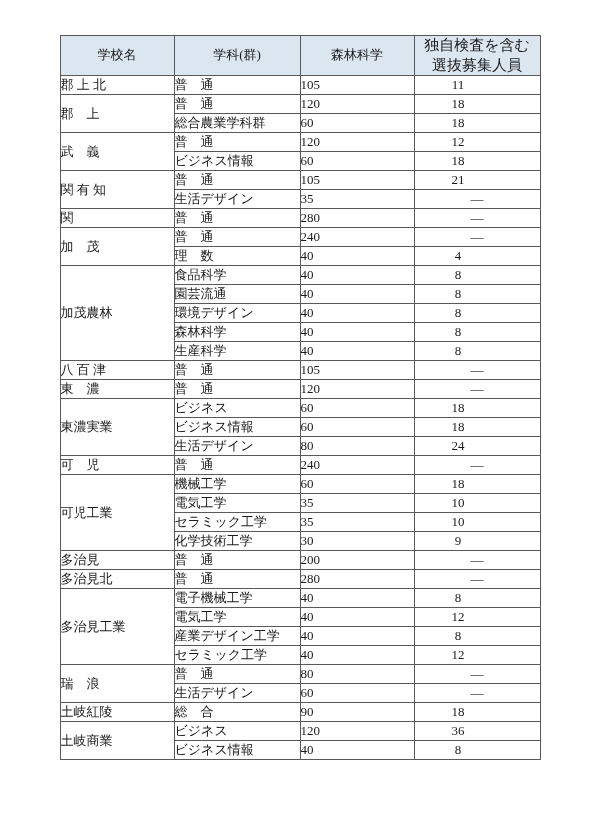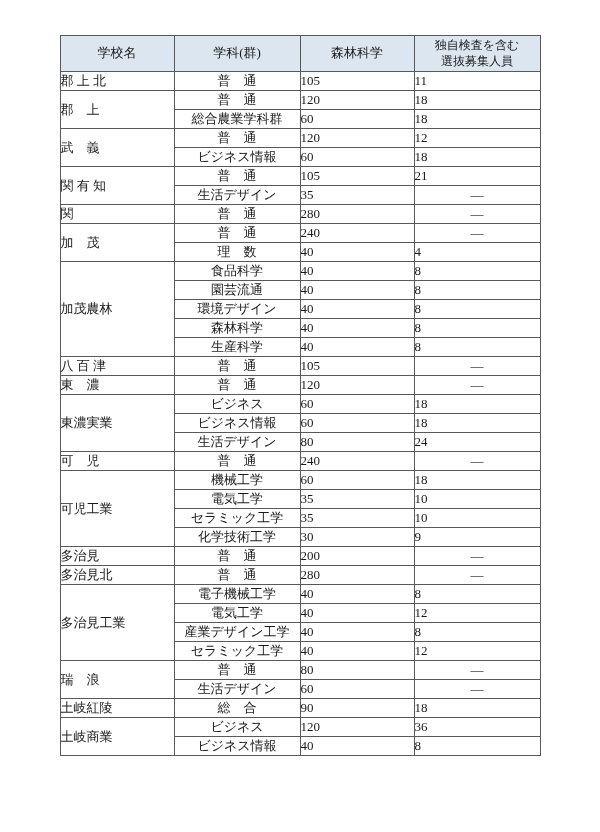--- a/index.html
+++ b/index.html
@@ -30,27 +30,27 @@
     overflow:hidden;
     vertical-align:middle;
   }
   thead th {
     background:var(--header-bg, #dce6f1);
     font-weight:normal;
     height:36px;
     text-align:center;
     line-height:1.3;
   }
-  th.multiline { white-space:pre-line; font-size:12px; }
+  th.multiline { white-space:pre-line; font-size:15px; }
 
   td { height:18px; background:#ffffff; }
   td.school-cell { text-align:left; }
-  td.dept-cell   { text-align:center; }
+  td.dept-cell   { text-align:left; }
   td.capacity-cell { padding-right:36px; }
-  td.recruit-cell  { text-align:left; padding-right:38px; }
+  td.recruit-cell  { text-align:center; padding-right:38px; }
   td.dash-cell     { text-align:center; padding-right:0; }
 </style>
 </head>
 <body>
 
 <div class="page">
 
   <table class="data-table">
     <colgroup>
       <col class="c-school">

